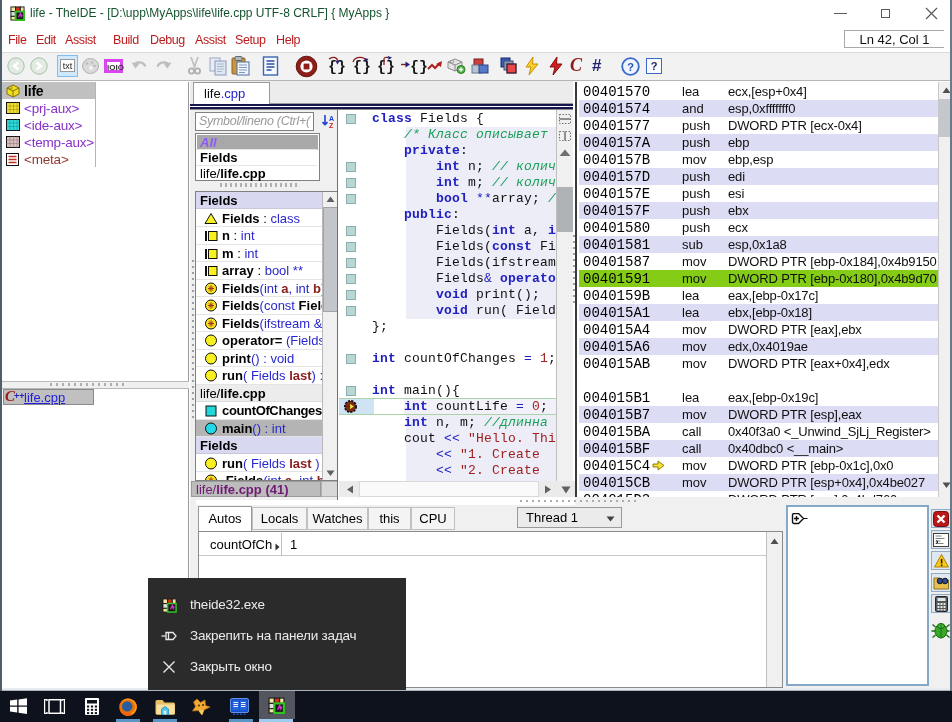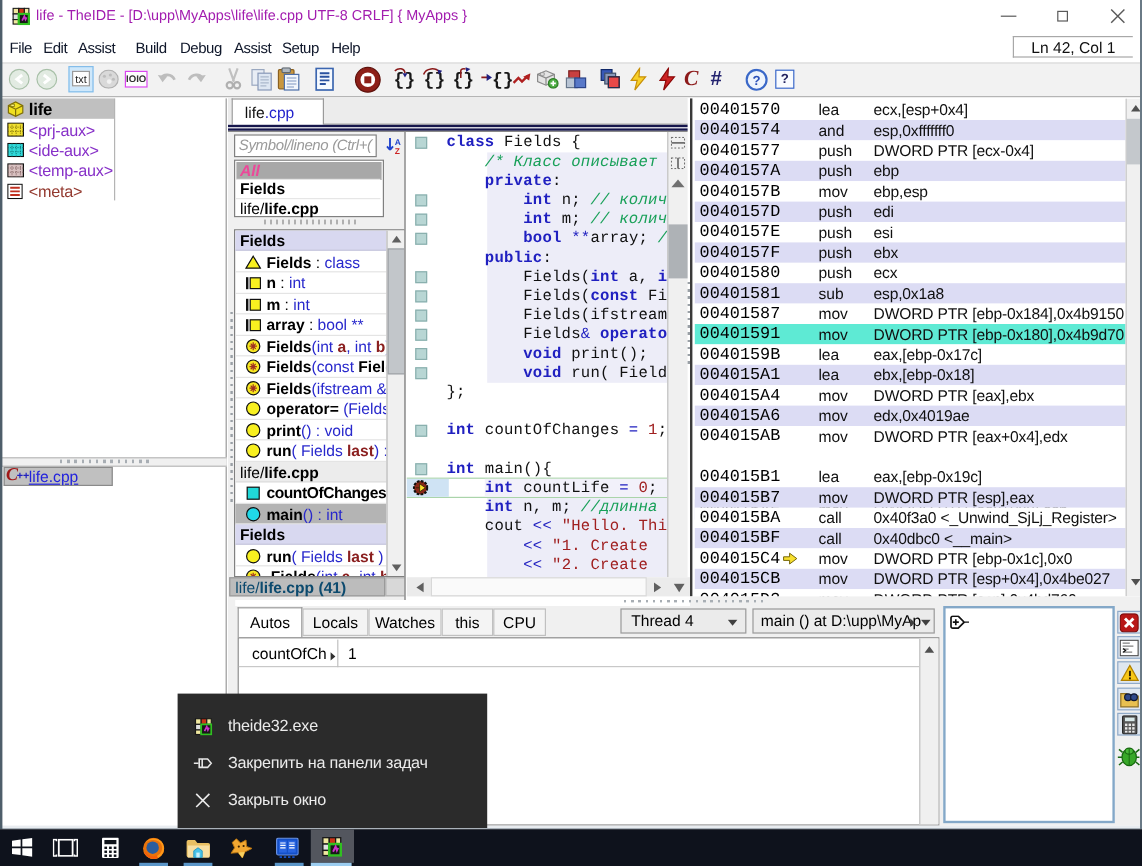--- a/index.html
+++ b/index.html
@@ -14,29 +14,29 @@
 <div class="abs" style="left:0;top:0;width:952px;height:28px;background:#ffffff;"></div>
 <svg class="abs" style="left:10px;top:6px;" width="15" height="15" viewBox="0 0 16 16">
   <rect x="1" y="1" width="5" height="5" fill="#f0e8a0" stroke="#181818"></rect>
   <rect x="6" y="1" width="5" height="5" fill="#cc3318" stroke="#181818"></rect>
   <rect x="11" y="1" width="4" height="5" fill="#f0e8a0" stroke="#181818"></rect>
   <rect x="1" y="6" width="5" height="5" fill="#e0e0e0" stroke="#181818"></rect>
   <rect x="1" y="11" width="5" height="4" fill="#f0e8a0" stroke="#181818"></rect>
   <rect x="6" y="6" width="9" height="9" fill="#181818" stroke="#30c020" stroke-width="2"></rect>
   <path d="M9 12 L11 8 L12 11 L13 9" stroke="#cc33cc" stroke-width="1.5" fill="none"></path>
 </svg>
-<div class="abs" style="left:30px;top:6px;font-size:12px;color:#a21caf;">life - TheIDE - [D:\upp\MyApps\life\life.cpp UTF-8 CRLF] { MyApps }</div>
+<div class="abs" style="left:30px;top:6px;font-size:12px;color:#14532d;">life - TheIDE - [D:\upp\MyApps\life\life.cpp UTF-8 CRLF] { MyApps }</div>
 
 <div class="abs" style="left:834px;top:13px;width:13px;height:1px;background:#5a5a5a;"></div>
 <div class="abs" style="left:881px;top:9px;width:9px;height:9px;border:1px solid #5a5a5a;"></div>
 <svg class="abs" style="left:925px;top:7px;" width="13" height="13">
     <path d="M1 1 L12 12 M12 1 L1 12" stroke="#5a5a5a" stroke-width="1.2"></path>
   </svg>
 
-<div class="abs" style="left:0;top:28px;width:952px;height:24px;background:#ffffff;font-size:12.5px;letter-spacing:-0.4px;color:#0f172a;">
+<div class="abs" style="left:0;top:28px;width:952px;height:24px;background:#ffffff;font-size:12.5px;letter-spacing:-0.4px;color:#b91c1c;">
   <span class="abs" style="left:8px;top:5px;">File</span>
   <span class="abs" style="left:36px;top:5px;">Edit</span>
   <span class="abs" style="left:65px;top:5px;">Assist</span>
   <span class="abs" style="left:113px;top:5px;">Build</span>
   <span class="abs" style="left:150px;top:5px;">Debug</span>
   <span class="abs" style="left:195px;top:5px;">Assist</span>
   <span class="abs" style="left:235px;top:5px;">Setup</span>
   <span class="abs" style="left:276px;top:5px;">Help</span>
 </div>
 <div class="abs" style="left:844px;top:30px;width:100px;height:18px;border:1px solid #a8a8a8;border-right:none;background:#fff;font-size:13px;color:#101010;text-align:center;line-height:17px;">Ln 42, Col 1</div>
@@ -58,21 +58,21 @@
   <div class="abs" style="left:60px;top:7px;width:15px;height:13px;background:#fdfdfd;border:1px solid #9a9a9a;font-size:9px;color:#222;text-align:center;line-height:12px;">txt</div>
 
   <svg class="abs" style="left:82px;top:6px;" width="17" height="16">
       <ellipse cx="8.5" cy="8" rx="8" ry="7.5" fill="#d9d9d9" stroke="#b0b0b0"></ellipse>
       <circle cx="5" cy="5.5" r="1.3" fill="#bdbdbd"></circle>
       <circle cx="10" cy="4.5" r="1.3" fill="#bdbdbd"></circle>
       <circle cx="12.5" cy="8" r="1.3" fill="#bdbdbd"></circle>
       <circle cx="9" cy="10" r="2" fill="#f2f2f2"></circle>
     </svg>
 
-  <div class="abs" style="left:104px;top:7px;width:19px;height:14px;background:#fdfdfd;border:1px solid #d946ef;font-size:8px;font-weight:bold;color:#333;text-align:center;line-height:12px;">IOIO</div>
+  <div class="abs" style="left:104px;top:7px;width:19px;height:14px;background:#fdfdfd;border:3px solid #d946ef;font-size:8px;font-weight:bold;color:#333;text-align:center;line-height:12px;">IOIO</div>
 
   <svg class="abs" style="left:131px;top:7px;" width="18" height="14">
       <path d="M3.5 6 C5 2.5 12 2 14.5 7.5" stroke="#bdbdbd" stroke-width="2.2" fill="none"></path>
       <path d="M0.5 3.5 L4.5 9.5 L8.5 4.5 Z" fill="#bdbdbd"></path>
     </svg>
   <svg class="abs" style="left:154px;top:7px;" width="18" height="14">
       <path d="M14.5 6 C13 2.5 6 2 3.5 7.5" stroke="#bdbdbd" stroke-width="2.2" fill="none"></path>
       <path d="M17.5 3.5 L13.5 9.5 L9.5 4.5 Z" fill="#bdbdbd"></path>
     </svg>
   <div class="sep" style="left:178px;"></div>
@@ -233,21 +233,21 @@
   <div class="abs" style="left:5px;top:2px;width:119px;height:19px;background:#fff;border:1px solid #808080;"></div>
   <div class="abs" style="left:9px;top:4px;width:113px;overflow:hidden;font-size:12.5px;letter-spacing:-0.3px;font-style:italic;color:#9a9a9a;white-space:nowrap;">Symbol/lineno (Ctrl+(</div>
   <svg class="abs" style="left:131px;top:4px;" width="15" height="15">
       <path d="M4 1 v10 M4 11 L1.5 8 M4 11 L6.5 8" stroke="#2244cc" stroke-width="1.6" fill="none"></path>
       <text x="8" y="7" font-size="7" font-weight="bold" fill="#2244cc" font-family="Liberation Sans">A</text>
       <text x="8" y="14" font-size="7" font-weight="bold" fill="#cc2222" font-family="Liberation Sans">Z</text>
     </svg>
 
   <div class="abs" style="left:5px;top:23px;width:125px;height:48px;background:#fff;border:1px solid #808080;">
     <div class="abs" style="left:1px;top:1px;width:121px;height:15px;background:#a8a8a8;"></div>
-    <div class="abs" style="left:4px;top:1px;font-weight:bold;font-style:italic;color:#ec4899;">All</div>
+    <div class="abs" style="left:4px;top:1px;font-weight:bold;font-style:italic;color:#8b5cf6;">All</div>
     <div class="abs" style="left:0;top:15px;width:121px;height:1px;background:#e6e6e6;"></div>
     <div class="abs" style="left:0;top:31px;width:121px;height:1px;background:#e6e6e6;"></div>
     <div class="abs" style="left:4px;top:16px;font-weight:bold;color:#000;">Fields</div>
     <div class="abs" style="left:4px;top:32px;color:#000;">life/<b>life.cpp</b></div>
   </div>
 
   <div class="abs" style="left:30px;top:73px;width:80px;height:4px;background:repeating-linear-gradient(90deg,#b0b0b0 0 2px,transparent 2px 5px);"></div>
 
   <div class="abs" style="left:5px;top:81px;width:143px;height:290px;background:#fff;border:1px solid #808080;overflow:hidden;">
     <div class="abs" style="left:0;top:0;width:126px;height:17px;background:#d8d8f0;border-bottom:1px solid #c8c8dc;">
@@ -355,21 +355,21 @@
     <svg class="abs" style="left:130px;top:4px;" width="9" height="7">
         <path d="M4.5 0.5 L8.5 6 L0.5 6 Z" fill="#606060"></path>
       </svg>
     <div class="abs" style="left:127px;top:15px;width:15px;height:105px;background:#c2c6ca;border:1px solid #a0a4a8;"></div>
     <svg class="abs" style="left:130px;top:278px;" width="9" height="7">
         <path d="M4.5 6 L8.5 0.5 L0.5 0.5 Z" fill="#606060"></path>
       </svg>
   </div>
 
   <div class="abs" style="left:1px;top:371px;width:130px;height:16px;background:#bcbcbc;border:1px solid #9a9a9a;">
-    <span style="position:absolute;left:4px;top:0px;color:#0c4a6e;">life/<b>life.cpp</b> <b>(41)</b></span>
+    <span style="position:absolute;left:4px;top:0px;color:#701a75;">life/<b>life.cpp</b> <b>(41)</b></span>
   </div>
   <div class="abs" style="left:131px;top:371px;width:20px;height:16px;background:#d8d8d8;border:1px solid #b0b0b0;"></div>
 </div>
 <style>
   .nrow { left:0; width:126px; height:17.5px; border-bottom:1px solid #e4e4e4; white-space:nowrap; overflow:hidden; }
   .nrow span { position:absolute; left:26px; top:1px; color:#000; }
   .nico { position:absolute; left:8px; top:2px; }
   i2 { font-style:normal; color:#2828cc; }
   p2 { font-weight:bold; color:#8b2020; }
 </style>
@@ -509,21 +509,21 @@
 <div class="abs drow" style="top:154px;background:#dcdcf4;">
       <span class="da">00401581</span>
       <span class="dm">sub</span>
       <span class="do">esp,0x1a8</span>
     </div>
 <div class="abs drow" style="top:171px;background:#ffffff;">
       <span class="da">00401587</span>
       <span class="dm">mov</span>
       <span class="do">DWORD PTR [ebp-0x184],0x4b9150</span>
     </div>
-<div class="abs drow" style="top:188px;background:#5eead4;">
+<div class="abs drow" style="top:188px;background:#84cc16;">
       <span class="da">00401591</span>
       <span class="dm">mov</span>
       <span class="do">DWORD PTR [ebp-0x180],0x4b9d70</span>
     </div>
 <div class="abs drow" style="top:205px;background:#ffffff;">
       <span class="da">0040159B</span>
       <span class="dm">lea</span>
       <span class="do">eax,[ebp-0x17c]</span>
     </div>
 <div class="abs drow" style="top:222px;background:#dcdcf4;">
@@ -609,31 +609,22 @@
 
 <div class="abs" id="bottompanel" style="left:190px;top:505px;width:762px;height:183px;background:#f0f0f0;font-size:13px;">
 
   <div class="abs" style="left:62px;top:2px;width:55px;height:23px;background:#f4f4f4;border:1px solid #c0c0c0;text-align:center;line-height:22px;">Locals</div>
   <div class="abs" style="left:117px;top:2px;width:61px;height:23px;background:#f4f4f4;border:1px solid #c0c0c0;text-align:center;line-height:22px;">Watches</div>
   <div class="abs" style="left:178px;top:2px;width:43px;height:23px;background:#f4f4f4;border:1px solid #c0c0c0;text-align:center;line-height:22px;">this</div>
   <div class="abs" style="left:221px;top:2px;width:44px;height:23px;background:#f4f4f4;border:1px solid #c0c0c0;text-align:center;line-height:22px;">CPU</div>
   <div class="abs" style="left:8px;top:1px;width:54px;height:25px;background:#ffffff;border:1px solid #9a9a9a;border-bottom:none;text-align:center;line-height:23px;">Autos</div>
 
   <div class="abs" style="left:327px;top:2px;width:105px;height:21px;background:#ebebeb;border:1px solid #9a9a9a;">
-    <span style="position:absolute;left:8px;top:2px;">Thread 4</span>
+    <span style="position:absolute;left:8px;top:2px;">Thread 1</span>
     <svg class="abs" style="left:88px;top:8px;" width="9" height="6">
-        <path d="M0.5 0.5 L8.5 0.5 L4.5 5.5 Z" fill="#404040"></path>
-      </svg>
-  </div>
-  <div class="abs" style="left:437px;top:2px;width:152px;height:21px;background:#ebebeb;border:1px solid #9a9a9a;overflow:hidden;">
-    <span style="position:absolute;left:6px;top:2px;white-space:nowrap;">main () at D:\upp\MyAp</span>
-    <svg class="abs" style="left:130px;top:7px;" width="5" height="8">
-        <path d="M0.5 0.5 L4.5 4 L0.5 7.5 Z" fill="#404040"></path>
-      </svg>
-    <svg class="abs" style="left:139px;top:8px;" width="9" height="6">
         <path d="M0.5 0.5 L8.5 0.5 L4.5 5.5 Z" fill="#404040"></path>
       </svg>
   </div>
 
   <div class="abs" style="left:8px;top:26px;width:585px;height:157px;background:#ffffff;border:1px solid #8a8a8a;">
     <div class="abs" style="left:0;top:1px;width:567px;height:23px;border-bottom:1px solid #c8c8c8;">
       <span style="position:absolute;left:11px;top:4px;">countOfCh</span>
       <svg class="abs" style="left:76px;top:10px;" width="5" height="8">
           <path d="M0.5 0.5 L4.5 4 L0.5 7.5 Z" fill="#303030"></path>
         </svg>

